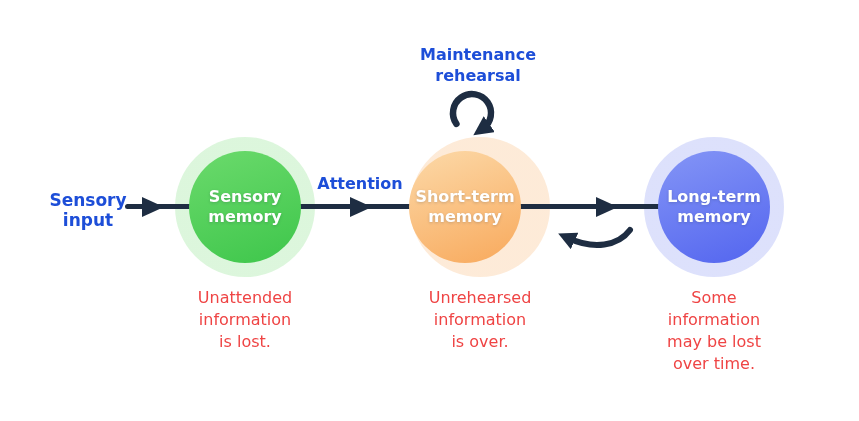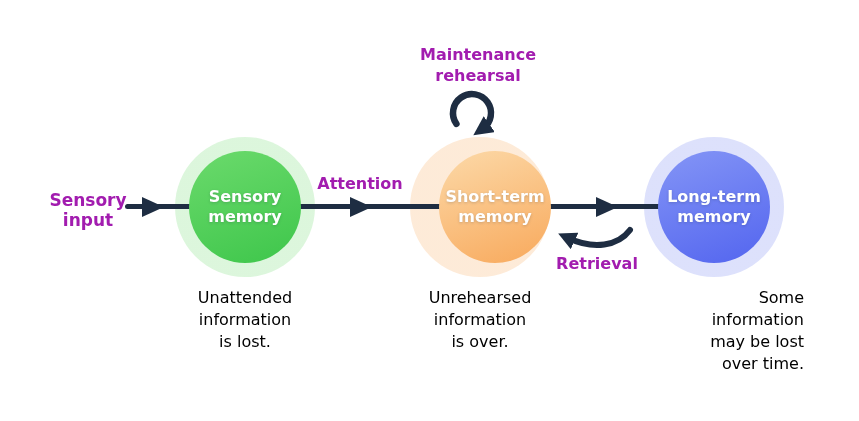--- a/index.html
+++ b/index.html
@@ -6,31 +6,31 @@
   .stage-canvas{
     position:relative;
     width:859px;height:421px;
     background:#ffffff;
     font-family:"DejaVu Sans","Liberation Sans",sans-serif;
     overflow:hidden;
   }
   .abs{position:absolute;}
   
   .navy-label{
-    color:#a21caf;
+    color:#1d4ed8;
     font-weight:bold;
     font-size:16px;
     line-height:21px;
     text-align:center;
     white-space:pre-line;
     z-index:4;
   }
   .side-label{font-size:17px;line-height:20px;}
   .note{
-    color:#000000;
+    color:#ef4444;
     font-size:16px;
     line-height:22px;
     text-align:center;
     white-space:pre-line;
     z-index:4;
   }
   
   .halo{
     width:140px;height:140px;border-radius:50%;
     z-index:1;
@@ -91,37 +91,36 @@
   </svg>
 
   <svg class="abs loop-svg" style="left:556px;top:222px;" width="80" height="38" viewBox="0 0 80 38">
     <defs>
       <marker id="ah2" viewBox="0 0 10 10" refX="4" refY="5" markerWidth="3" markerHeight="3" orient="auto">
         <path d="M0 0 L10 5 L0 10 Z" fill="#1e2d42"></path>
       </marker>
     </defs>
     <path d="M 74 8 C 62 24, 38 28, 12 16" fill="none" stroke="#1e2d42" stroke-width="6" stroke-linecap="round" marker-end="url(#ah2)"></path>
   </svg>
-  <div class="abs navy-label" style="left:517px;top:253px;width:160px;">Retrieval</div>
 
   <div class="abs halo halo-green" style="left:175px;top:137px;"></div>
   <div class="abs core core-green" style="left:189px;top:151px;">Sensory
 memory</div>
   <div class="abs note" style="left:155px;top:287px;width:180px;">Unattended
 information
 is lost.</div>
 
   <div class="abs halo halo-orange" style="left:410px;top:137px;"></div>
-  <div class="abs core core-orange" style="left:439px;top:151px;">Short-term
+  <div class="abs core core-orange" style="left:409px;top:151px;">Short-term
 memory</div>
   <div class="abs note" style="left:390px;top:287px;width:180px;">Unrehearsed
 information
 is over.</div>
 
   <div class="abs halo halo-blue" style="left:644px;top:137px;"></div>
   <div class="abs core core-blue" style="left:658px;top:151px;">Long-term
 memory</div>
-  <div class="abs note" style="left:624px;top:287px;width:180px;text-align:right;">Some
+  <div class="abs note" style="left:624px;top:287px;width:180px;">Some
 information
 may be lost
 over time.</div>
 
 </div>
 
 </body></html>

